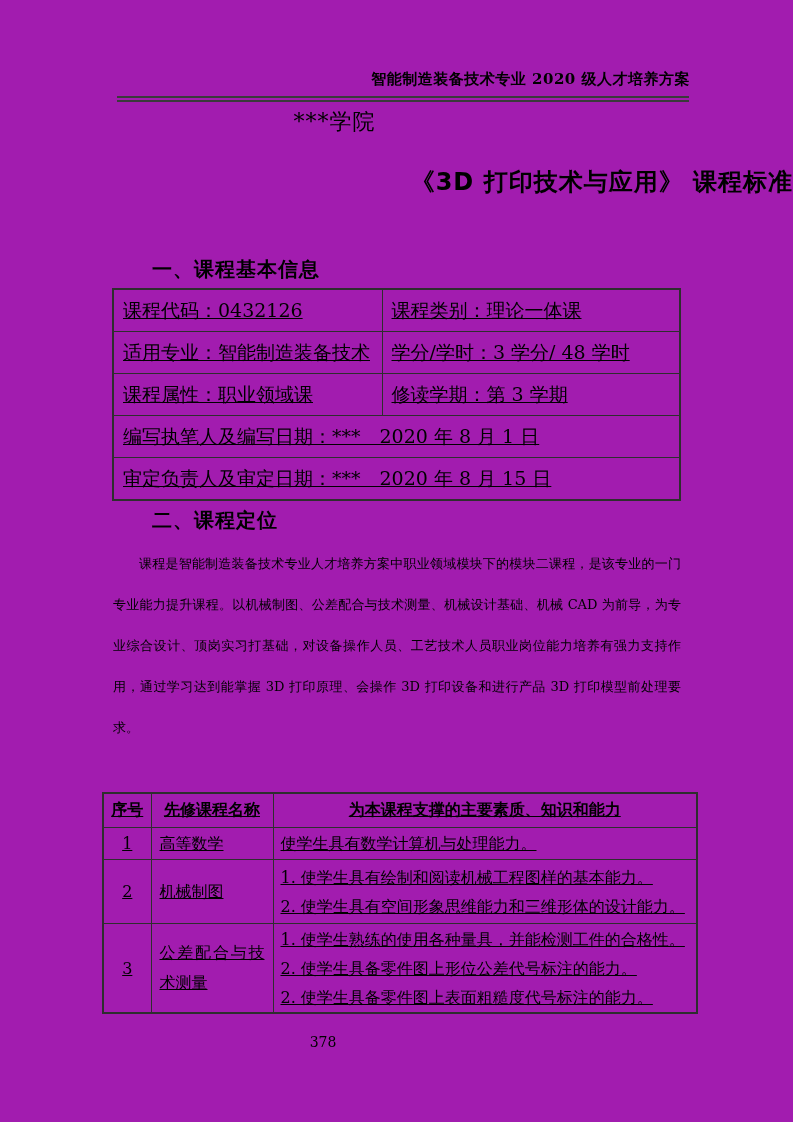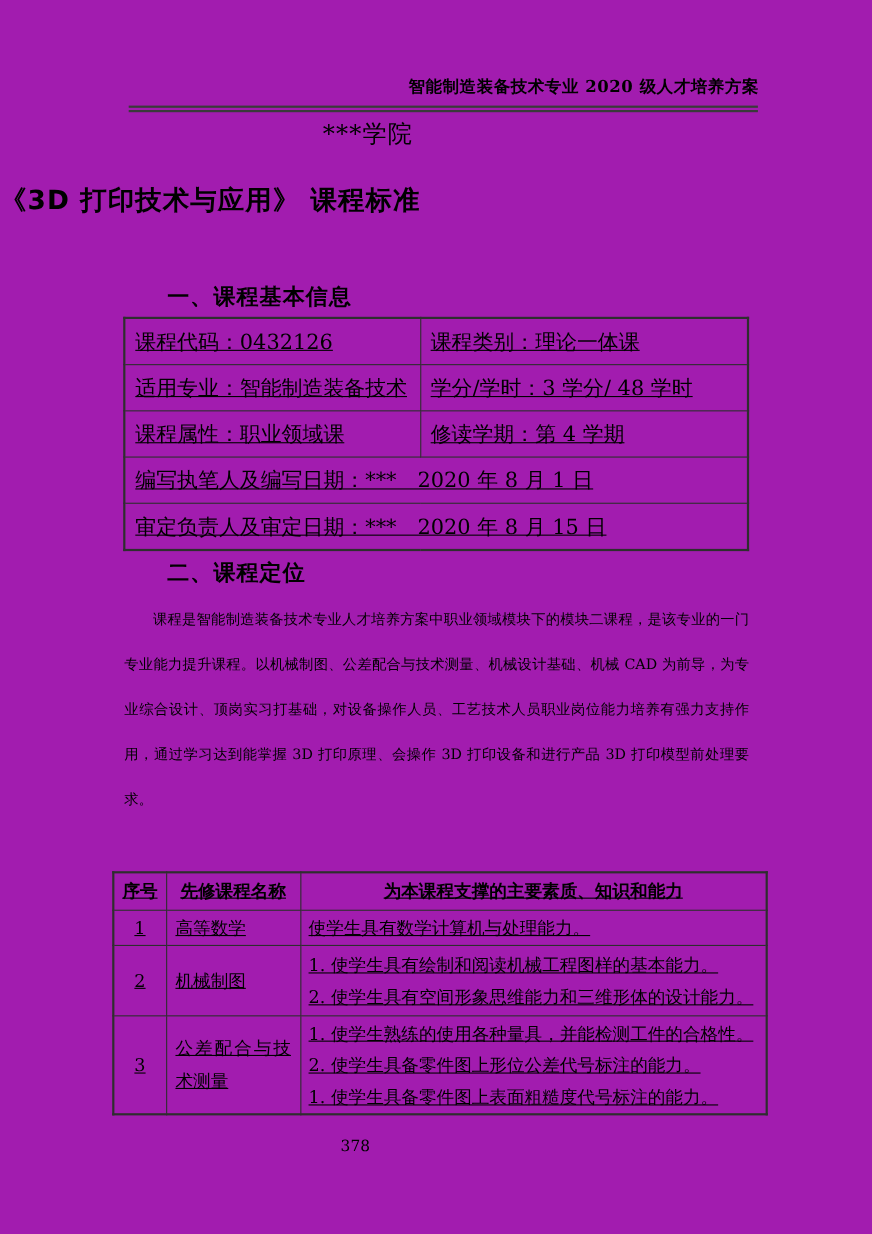--- a/index.html
+++ b/index.html
@@ -13,21 +13,21 @@
   }
   .header-rule{
     position:absolute;top:96px;left:117px;width:572px;height:2px;
     border-top:2px solid #3a3a3a;border-bottom:2px solid #3a3a3a;
   }
   .institution{
     position:absolute;top:107px;left:0;width:669px;text-align:center;
     font-size:22px;letter-spacing:1px;
   }
   .doc-title{
-    position:absolute;top:166px;left:0;width:793px;text-align:left;
+    position:absolute;top:166px;left:0;width:793px;text-align:right;
     font-family:"DejaVu Sans", sans-serif;font-weight:600;font-size:24px;letter-spacing:1px;
   }
   .sec-heading{
     position:absolute;left:152px;
     font-family:"DejaVu Sans", sans-serif;font-weight:bold;font-size:20px;letter-spacing:1px;
   }
   .s1{top:256px;}
   .s2{top:507px;text-align:right;}
   table{border-collapse:collapse;table-layout:fixed;text-decoration:underline;}
   .t1{
@@ -84,21 +84,21 @@
       <tr>
         <td>课程代码：0432126</td>
         <td>课程类别：理论一体课</td>
       </tr>
       <tr>
         <td>适用专业：智能制造装备技术</td>
         <td>学分/学时：3 学分/ 48 学时</td>
       </tr>
       <tr>
         <td>课程属性：职业领域课</td>
-        <td>修读学期：第 4 学期</td>
+        <td>修读学期：第 3 学期</td>
       </tr>
       <tr>
         <td colspan="2">编写执笔人及编写日期：***　2020 年 8 月 1 日</td>
       </tr>
       <tr>
         <td colspan="2">审定负责人及审定日期：***　2020 年 8 月 15 日</td>
       </tr>
     </tbody>
   </table>
 
@@ -132,21 +132,21 @@
           <div>1. 使学生具有绘制和阅读机械工程图样的基本能力。</div>
           <div>2. 使学生具有空间形象思维能力和三维形体的设计能力。</div>
         </td>
       </tr>
       <tr class="row-3">
         <td class="no">3</td>
         <td class="course">公差配合与技术测量</td>
         <td class="desc">
           <div>1. 使学生熟练的使用各种量具，并能检测工件的合格性。</div>
           <div>2. 使学生具备零件图上形位公差代号标注的能力。</div>
-          <div>1. 使学生具备零件图上表面粗糙度代号标注的能力。</div>
+          <div>2. 使学生具备零件图上表面粗糙度代号标注的能力。</div>
         </td>
       </tr>
     </tbody>
   </table>
 
   <div class="page-footer">378</div>
 
 </div>
 
 </body></html>

